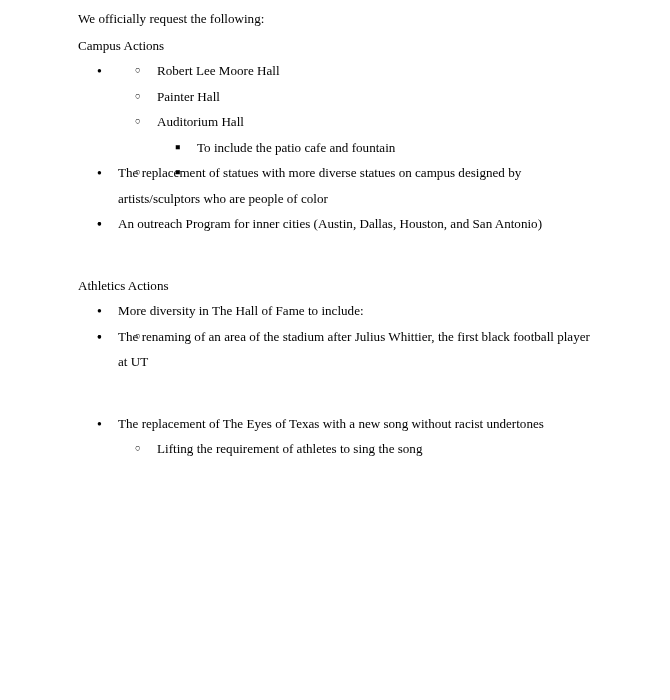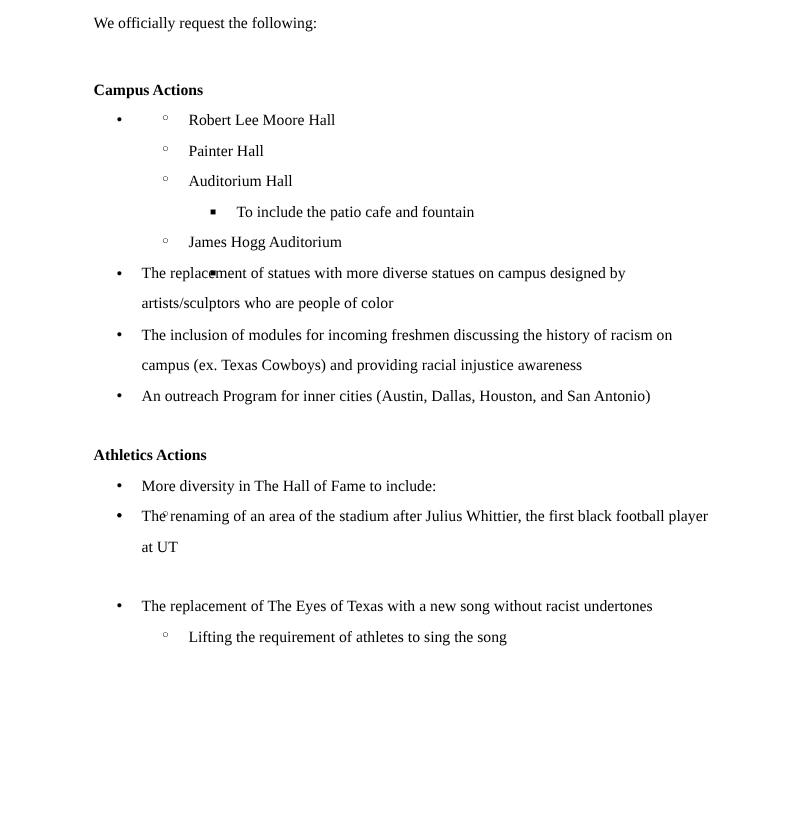--- a/index.html
+++ b/index.html
@@ -18,27 +18,27 @@
     box-sizing: border-box;
     width: 670px;
     min-height: 700px;
     padding: 6px 74px 0 78px;
     font-size: 13.1px;
     line-height: 25.5px;
     background: #ffffff;
   }
   p { margin: 0; }
   .intro {
-    margin-bottom: 30px;
+    margin-bottom: 1px;
   }
   .heading {
-    font-weight: 700;
+    font-weight: 400;
   }
   section + section {
-    margin-top: 24px;
+    margin-top: 36px;
   }
   .li {
     position: relative;
   }
   .li.l1 { padding-left: 40px; }
   .li.l2 { padding-left: 79px; }
   .li.l3 { padding-left: 119px; }
   .marker {
     position: absolute;
     top: 0;
@@ -55,24 +55,24 @@
 <div class="doc">
   <p class="intro">We officially request the following:</p>
   <div id="sections">
       <section class="doc-section">
         <p class="heading">Campus Actions</p>
         <div class="li l1"><span class="marker">●</span></div>
         <div class="li l2"><span class="marker">○</span><span>Robert Lee Moore Hall</span></div>
         <div class="li l2"><span class="marker">○</span><span>Painter Hall</span></div>
         <div class="li l2"><span class="marker">○</span><span>Auditorium Hall</span></div>
         <div class="li l3"><span class="marker">■</span><span>To include the patio cafe and fountain</span></div>
-        <div class="li l2"><span class="marker">○</span><span>James Hogg Auditorium</span></div>
+        <div class="li l2"><span class="marker">○</span></div>
         <div class="li l3"><span class="marker">■</span></div>
         <div class="li l1"><span class="marker">●</span><span>The replacement of statues with more diverse statues on campus designed by artists/sculptors who are people of color</span></div>
-        <div class="li l1"><span class="marker">●</span><span>The inclusion of modules for incoming freshmen discussing the history of racism on campus (ex. Texas Cowboys) and providing racial injustice awareness</span></div>
+        <div class="li l1"><span class="marker">●</span></div>
         <div class="li l1"><span class="marker">●</span><span>An outreach Program for inner cities (Austin, Dallas, Houston, and San Antonio)</span></div>
       </section>
       <section class="doc-section">
         <p class="heading">Athletics Actions</p>
         <div class="li l1"><span class="marker">●</span><span>More diversity in The Hall of Fame to include:</span></div>
         <div class="li l2"><span class="marker">○</span></div>
         <div class="li l1"><span class="marker">●</span></div>
         <div class="li l1"><span class="marker">●</span><span>The renaming of an area of the stadium after Julius Whittier, the first black football player at UT</span></div>
       </section>
       <section class="doc-section">

